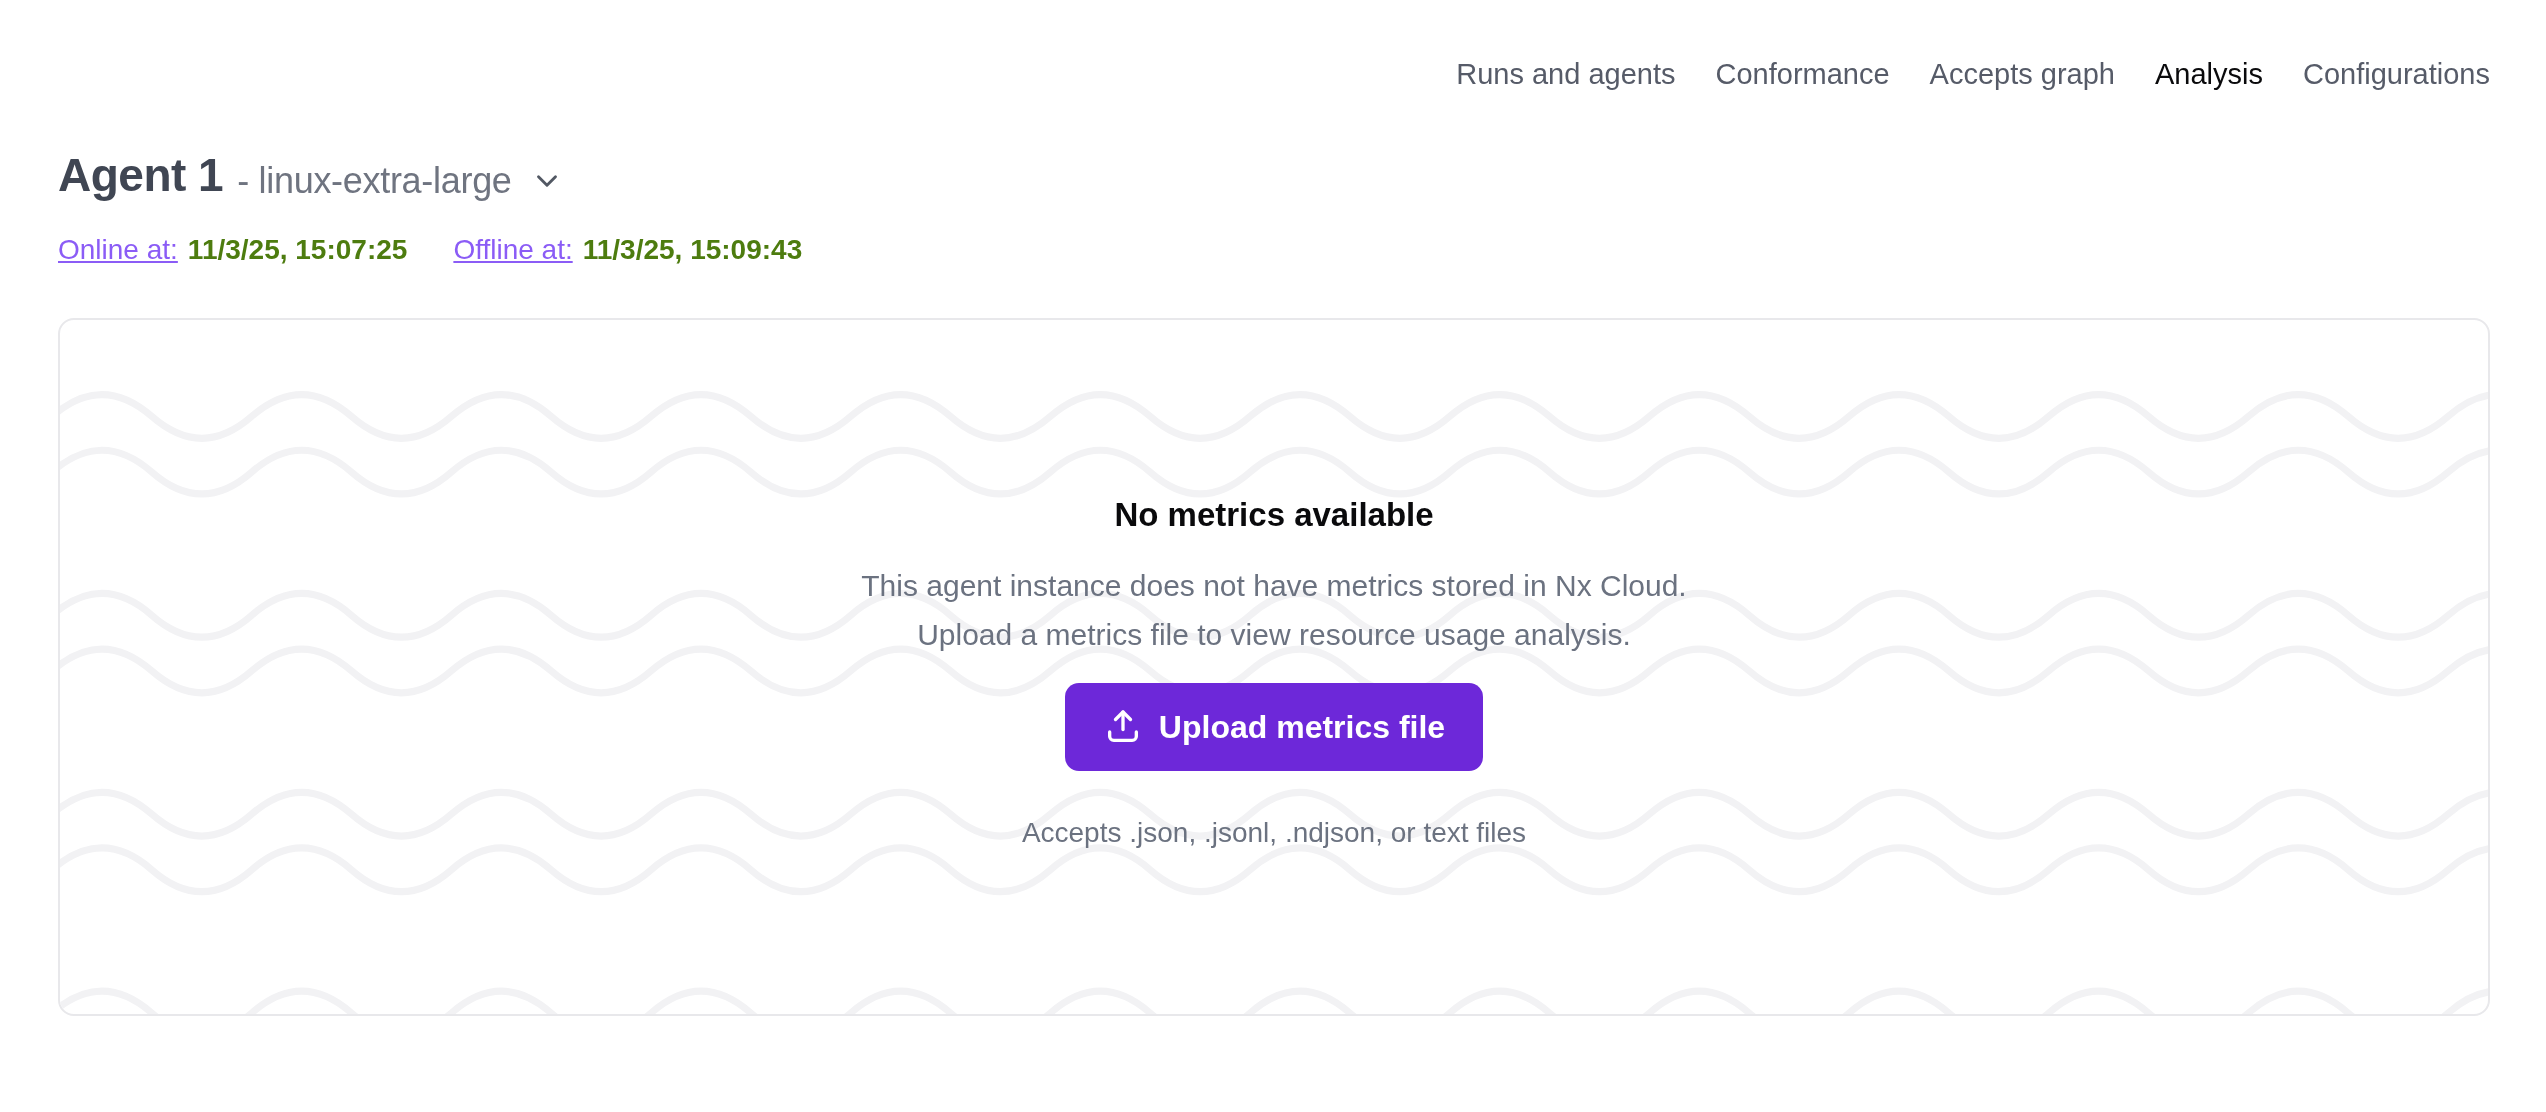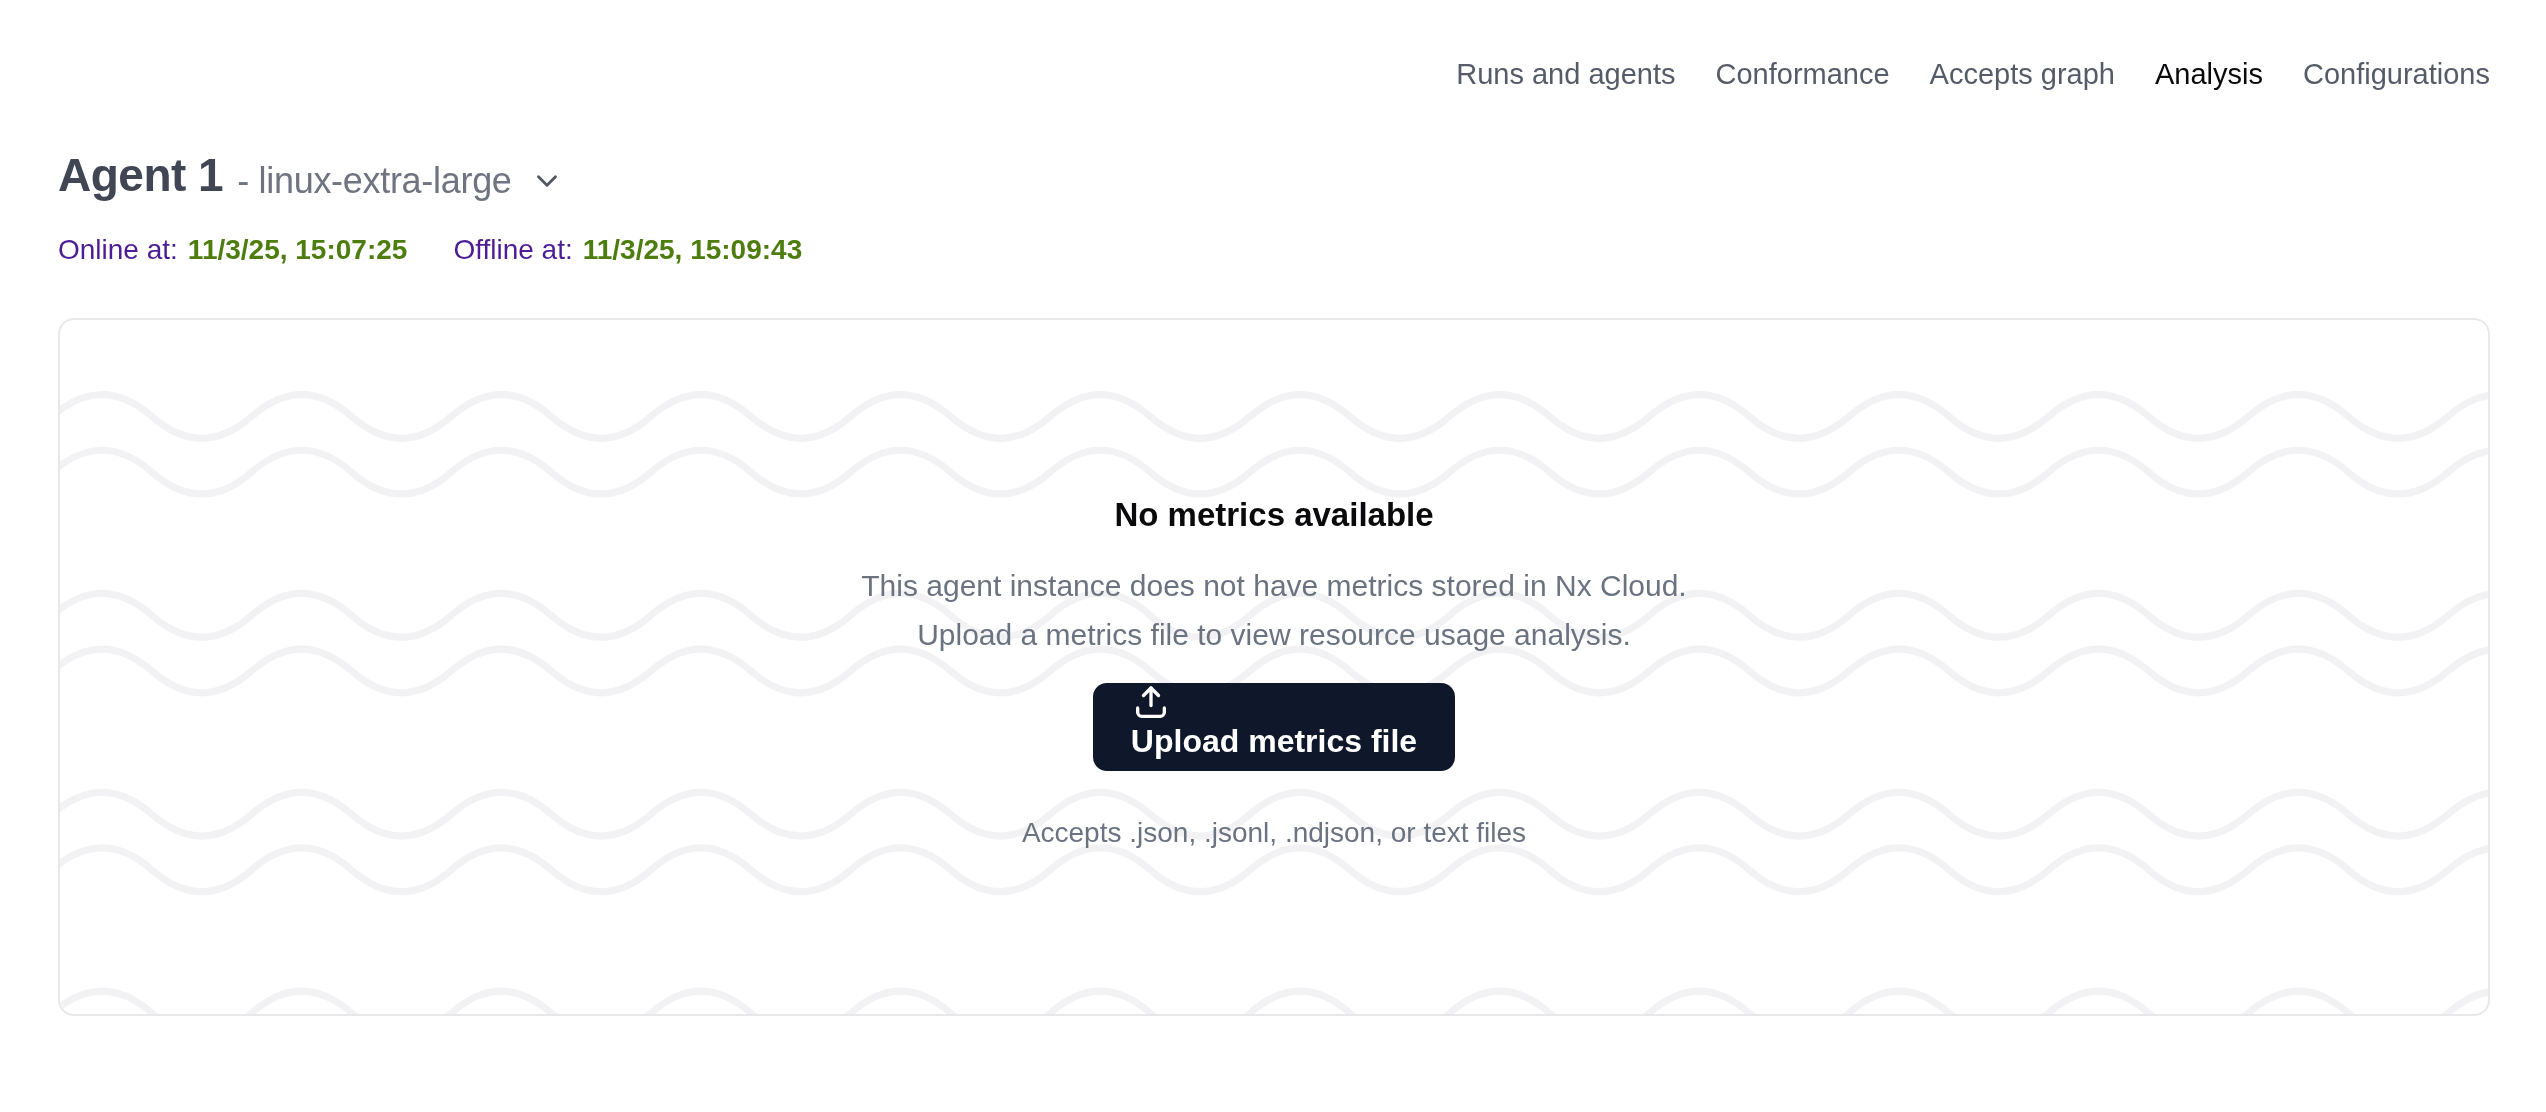--- a/index.html
+++ b/index.html
@@ -65,21 +65,21 @@
   
   .meta-row {
     position: absolute;
     left: 58px; top: 233px;
     display: flex;
     column-gap: 46px;
     font-size: 28px;
     line-height: 34px;
   }
   .meta-group { display: flex; column-gap: 10px; white-space: nowrap; }
-  .meta-label { color: #4c1d95; }
+  .meta-label { color: #8b5cf6; text-decoration: underline; }
   .meta-value { color: #4d7c0f; font-weight: 600; }
 
   
   .card {
     position: absolute;
     left: 58px; top: 318px;
     width: 2432px; height: 698px;
     background: #ffffff;
     border: 2px solid #e8e8eb;
     border-radius: 16px;
@@ -111,31 +111,30 @@
     margin-top: 26px;
     font-size: 30px;
     line-height: 49px;
     color: #6b7280;
   }
   .upload-btn {
     margin-top: 24px;
     height: 88px;
     padding: 0 38px;
     display: inline-flex;
-    align-items: flex-start;
+    align-items: center;
     column-gap: 16px;
-    background: #0f172a;
+    background: #6d28d9;
     color: #ffffff;
     border: none;
     border-radius: 14px;
     font-family: "Liberation Sans", sans-serif;
     font-size: 32px;
     font-weight: 700;
     cursor: pointer;
-    flex-direction: column;
   }
   .upload-btn svg { display: block; }
   .accepts-note {
     margin-top: 44px;
     font-size: 28px;
     line-height: 36px;
     color: #6b7280;
   }
 </style>
 </head>

